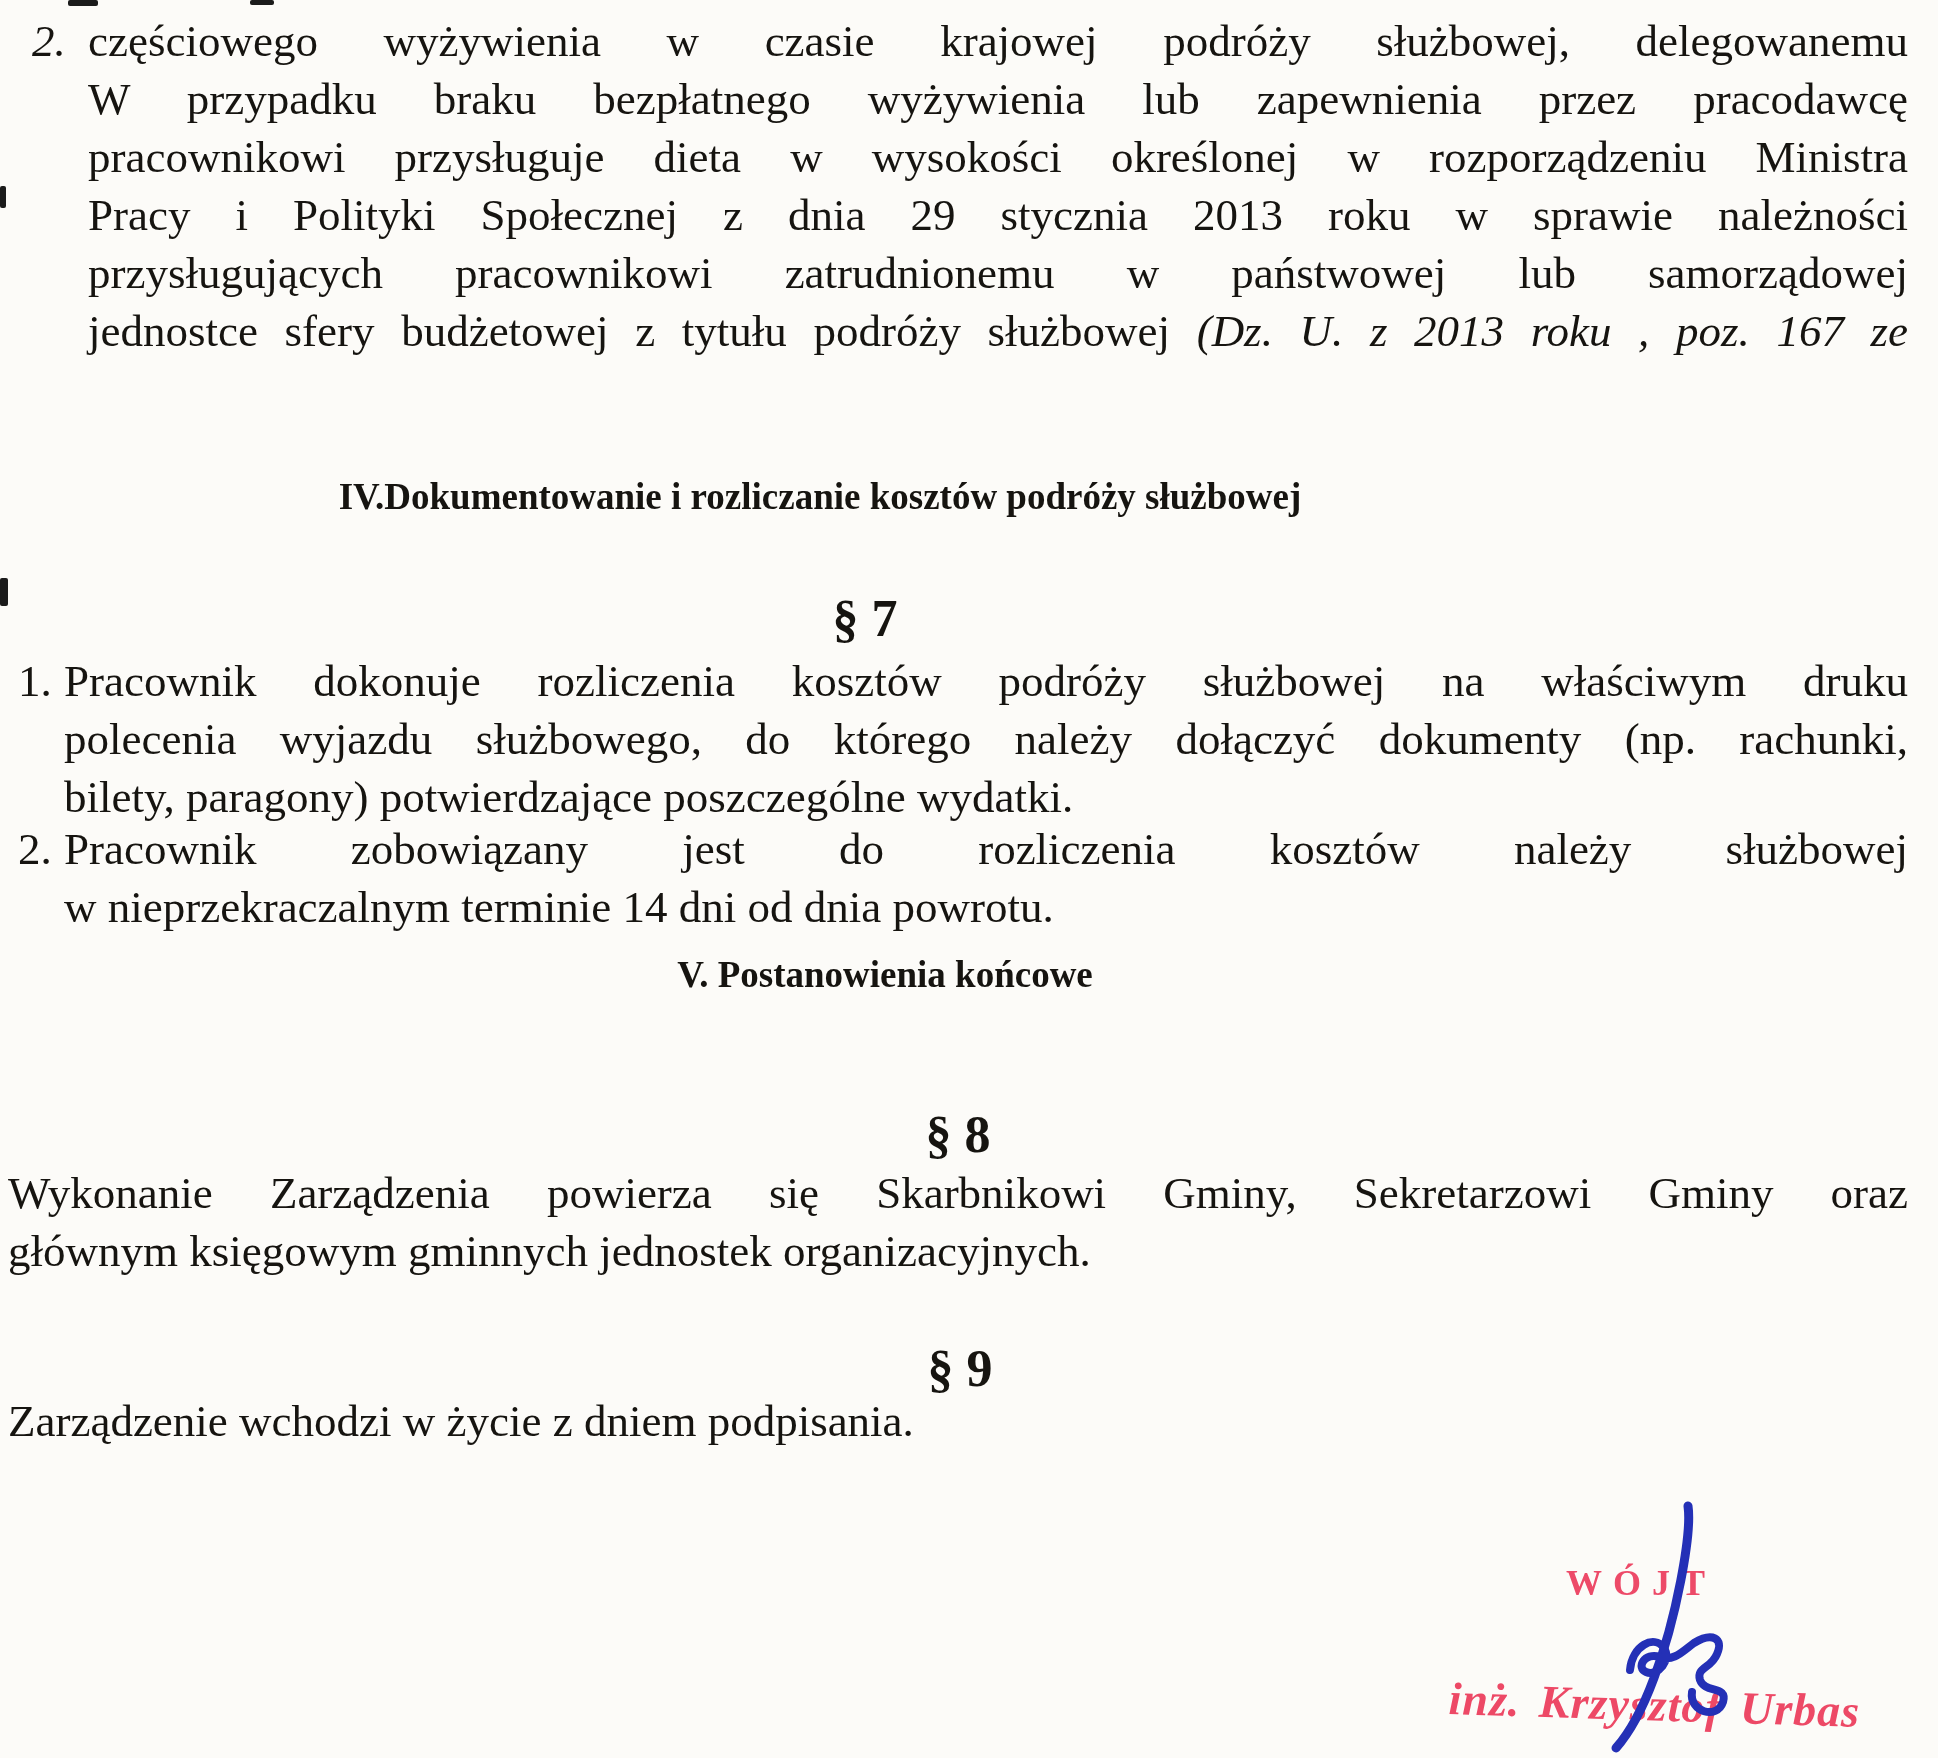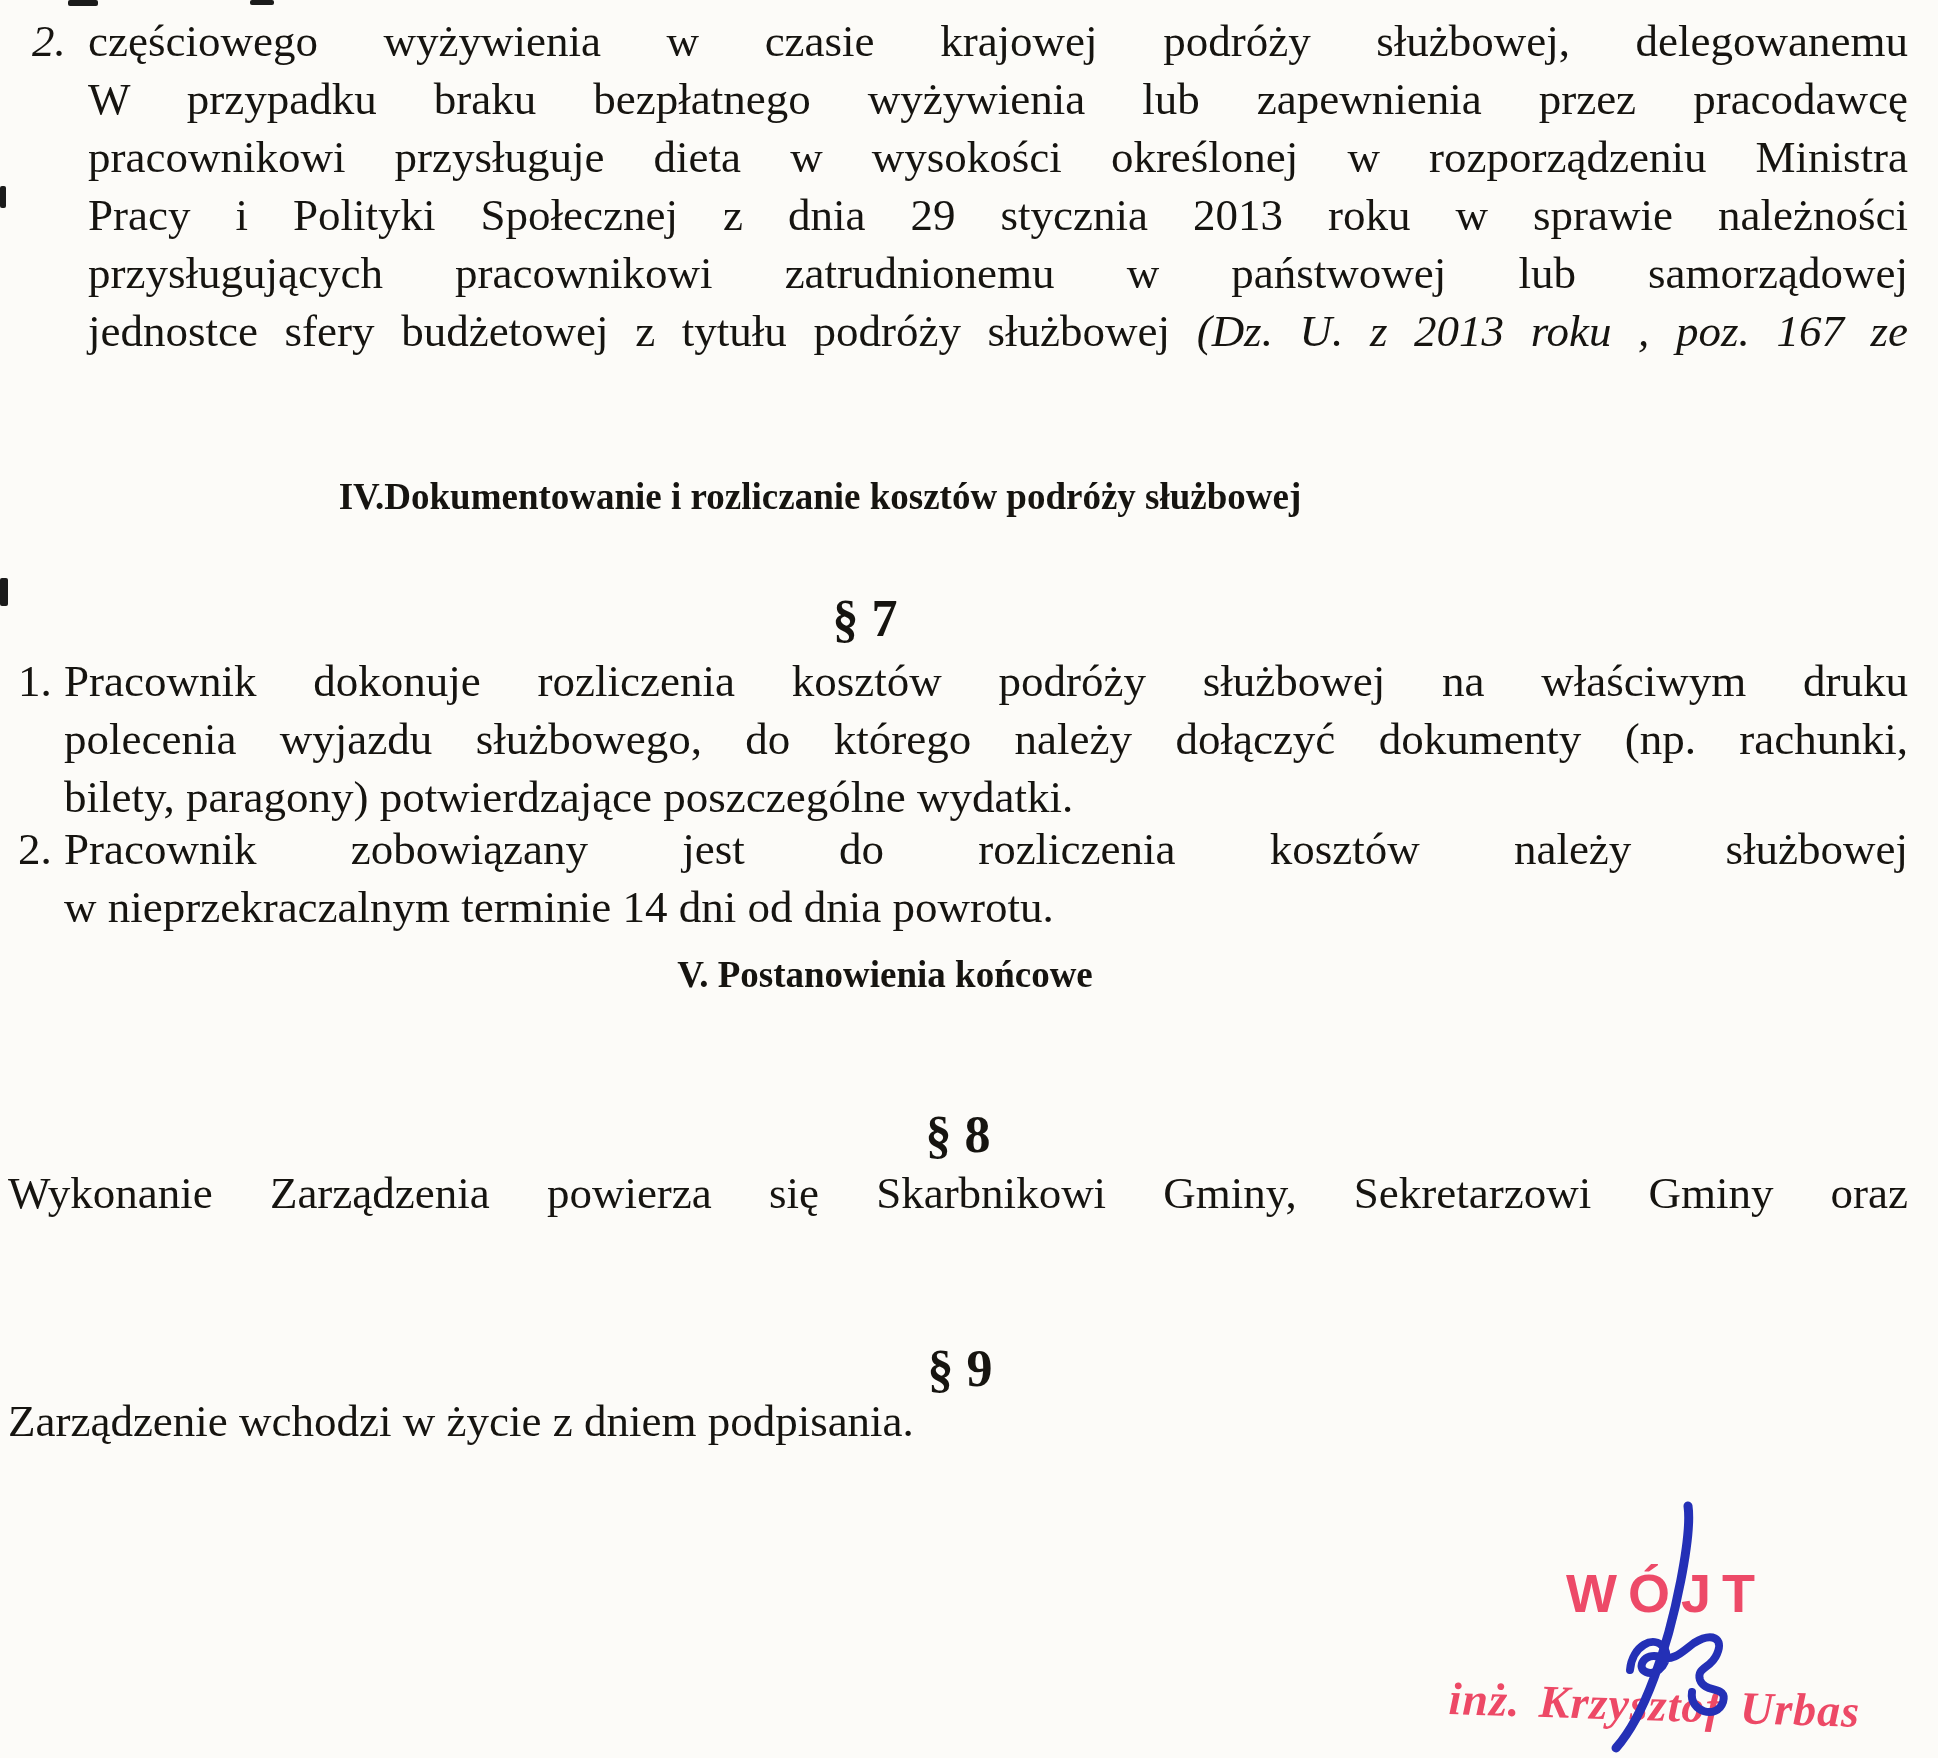--- a/index.html
+++ b/index.html
@@ -20,22 +20,22 @@
   
   .list-item{box-sizing:border-box;}
   .marker{position:absolute;top:0;font-size:45px;line-height:58px;}
   .marker-italic{font-style:italic;}
   
   .centered{text-align:center;font-weight:bold;}
   .h-major{font-size:37px;line-height:58px;}
   .h-para{font-size:52px;line-height:58px;}
   
   .stamp-title{
-    font-family:Liberation Sans, sans-serif;
-    font-weight:bold;font-size:54px;letter-spacing:11px;
+    font-family:Liberation Serif, serif;
+    font-weight:bold;font-size:36px;letter-spacing:11px;
     opacity:.92;
   }
   .stamp-name{
     font-size:46px;font-style:italic;font-weight:600;
     letter-spacing:1px;word-spacing:6px;
     transform:rotate(1.8deg);transform-origin:left bottom;
     opacity:.93;
   }
   .signature-svg{position:absolute;overflow:visible;}
   
@@ -83,20 +83,21 @@
         <div class="tline tline-last"><span>w nieprzekraczalnym terminie 14 dni od dnia powrotu.</span></div>
       </div>
   </div>
 
   <div class="block centered h-major" style="top:946px;left:8px;width:1754px;">V. Postanowienia końcowe</div>
 
   <div class="block centered h-para" style="top:1106px;left:8px;width:1900px;">§ 8</div>
 
   <div class="block textcol" style="top:1164px;left:8px;width:1900px;">
       <div class="tline"><span>Wykonanie Zarządzenia powierza się Skarbnikowi Gminy, Sekretarzowi Gminy oraz</span></div>
+      <div class="tline tline-last"><span>głównym księgowym gminnych jednostek organizacyjnych.</span></div>
     </div>
 
   <div class="block centered h-para" style="top:1340px;left:8px;width:1904px;">§ 9</div>
 
   <div class="block textcol" style="top:1392px;left:8px;width:1900px;">
       <div class="tline tline-last"><span>Zarządzenie wchodzi w życie z dniem podpisania.</span></div>
     </div>
 
   <div class="block stamp-title" style="top: 1562px; left: 1566px; color: rgb(236, 60, 92);">WÓJT</div>
 

